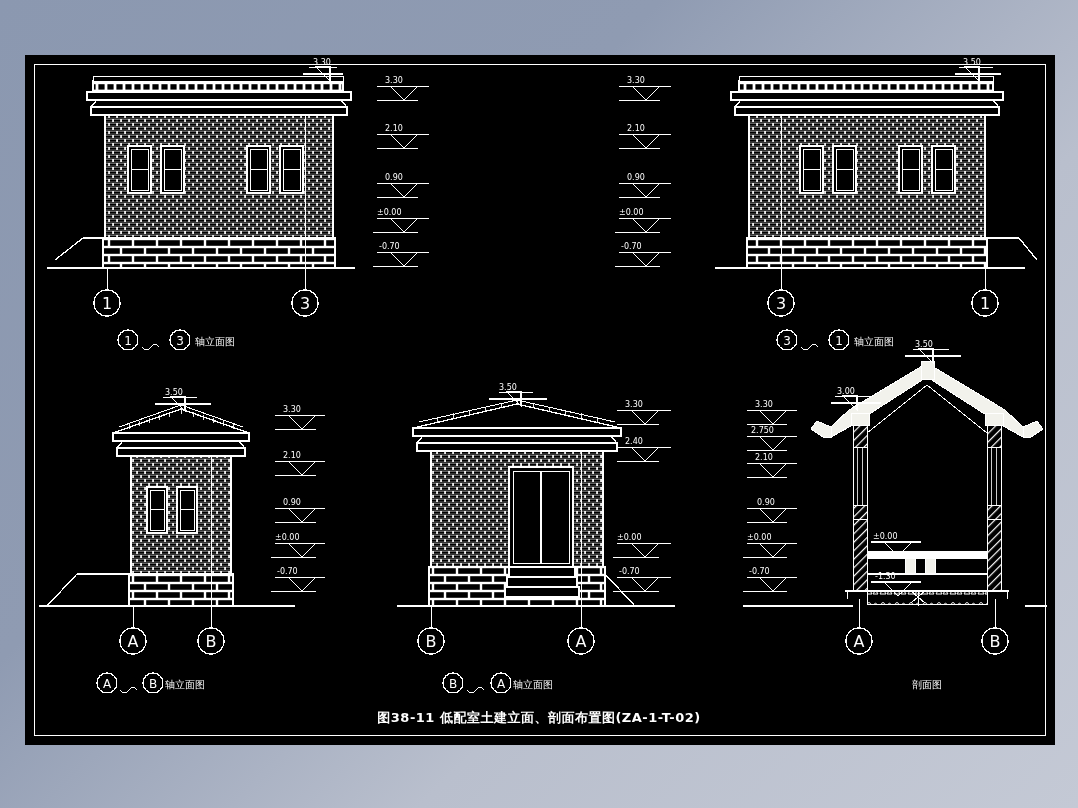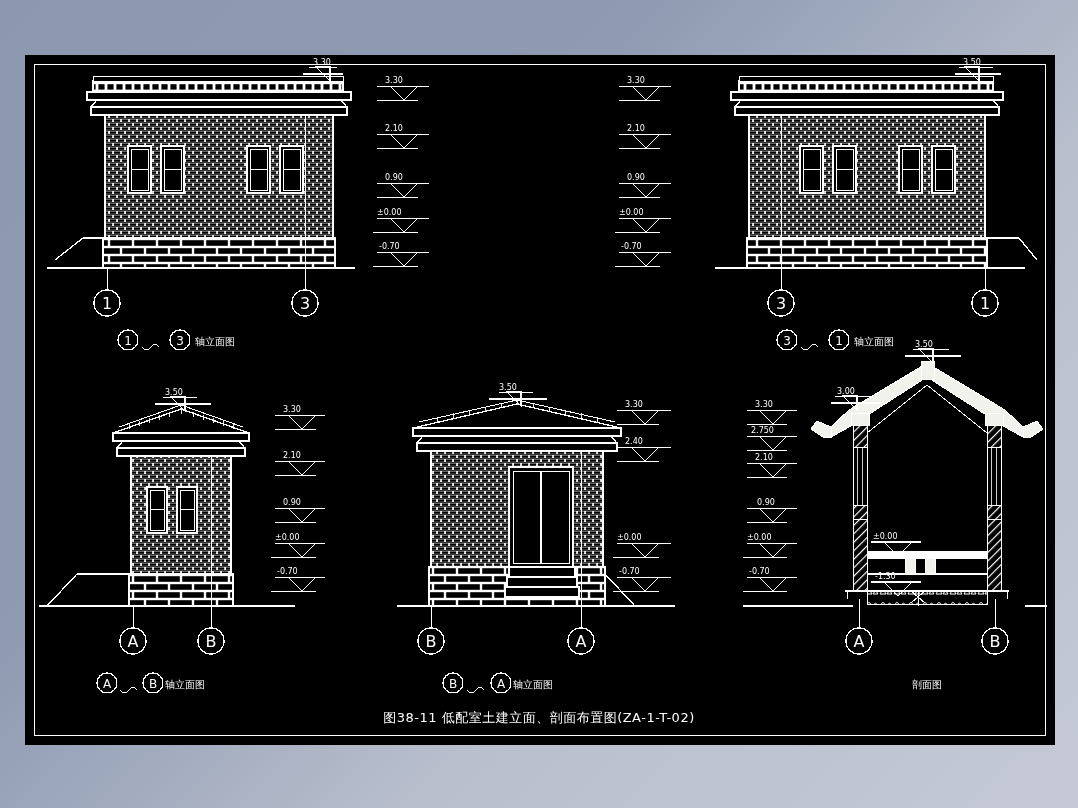--- a/index.html
+++ b/index.html
@@ -20,21 +20,21 @@
   }
 
   svg.draw{position:absolute;left:25px;top:55px;width:1030px;height:690px;display:block;}
 
   .cap-title{
     position:absolute;color:#ffffff;white-space:nowrap;
     font-family:"DejaVu Sans","Liberation Sans",sans-serif;
   }
   #main-title{
     left:0;top:709px;width:1078px;text-align:center;
-    font-size:13px;letter-spacing:0.5px;
+    font-size:13px;letter-spacing:0.5px;font-weight:bold;
   }
 </style>
 </head>
 <body>
 
 <div id="root">
 
   <div class="canvas-black"></div>
   <div class="frame-line"></div>
 

